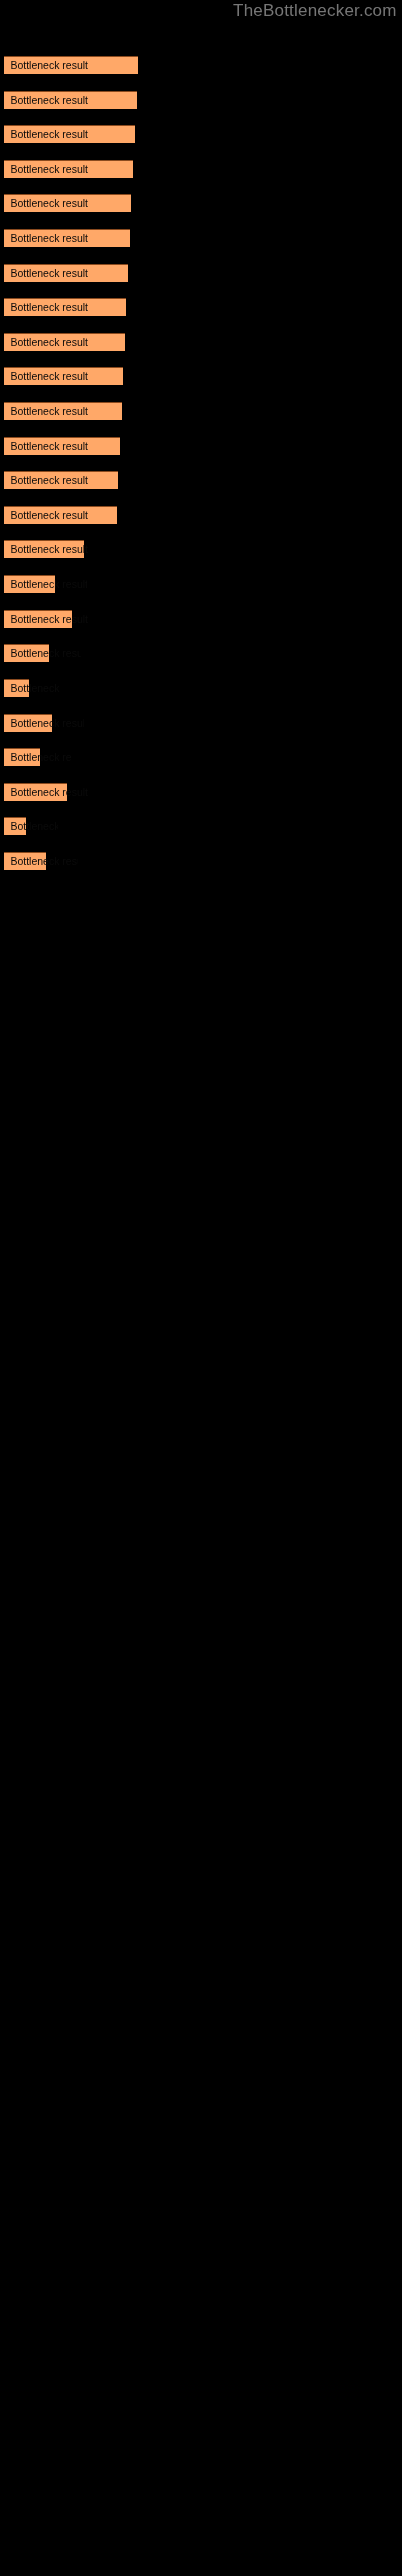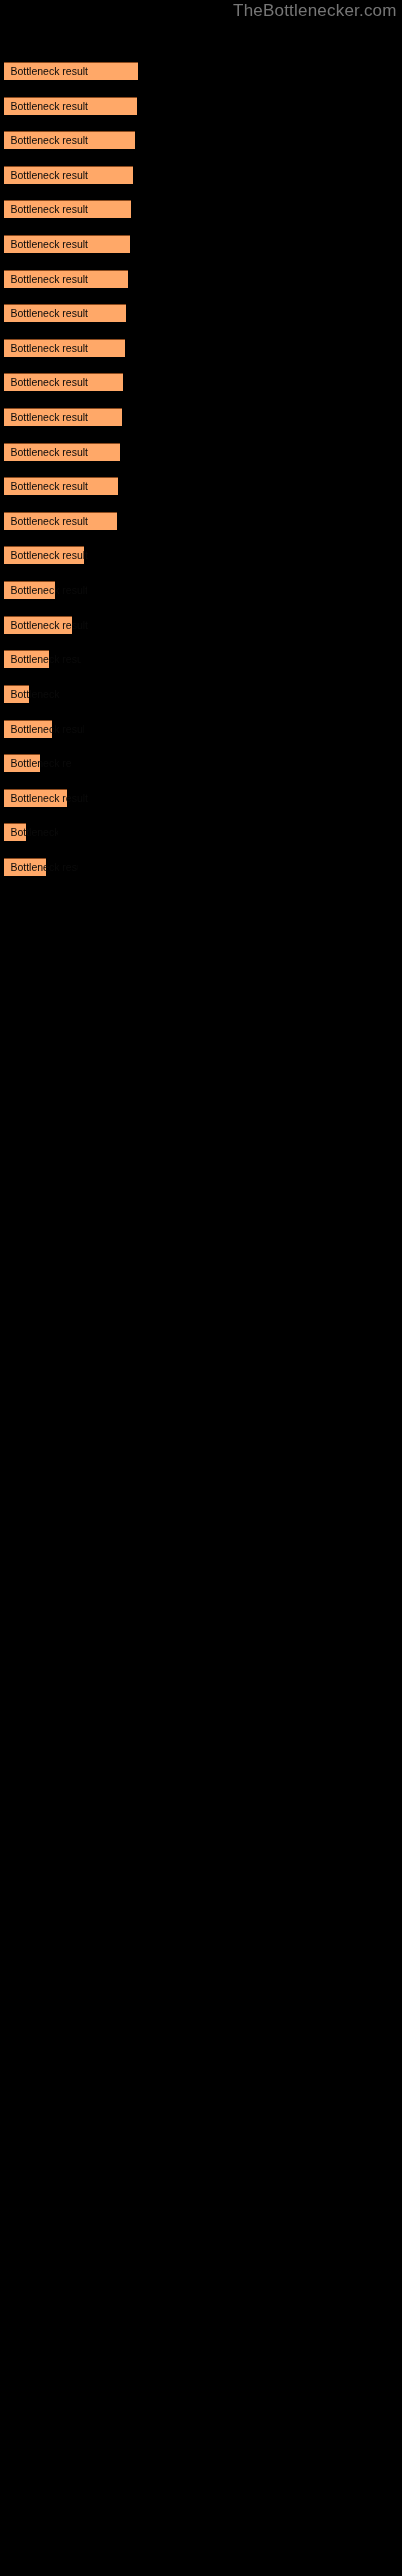--- a/index.html
+++ b/index.html
@@ -66,21 +66,21 @@
     font-family: "Liberation Sans", sans-serif;
     font-size: 10.5px;
     color: #0a0a0a;
     white-space: nowrap;
     overflow: hidden;
     pointer-events: none;
   }
   .clip {
     position: absolute;
     left: 4px;
-    top: 16px;
+    top: 10px;
     height: 17.7px;
     overflow: hidden;
     padding-left: 32px;
   }
 </style>
 </head>
 <body>
 
 <div id="chart-root">
 

